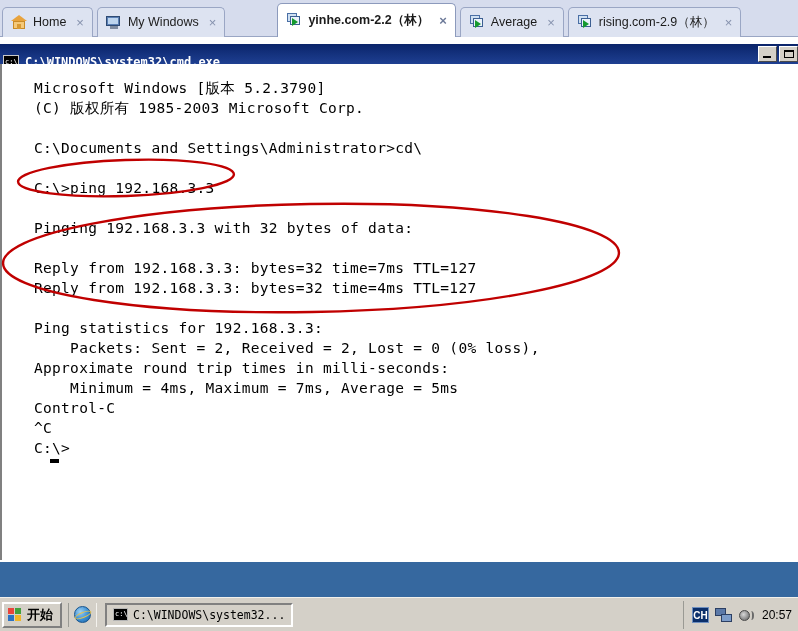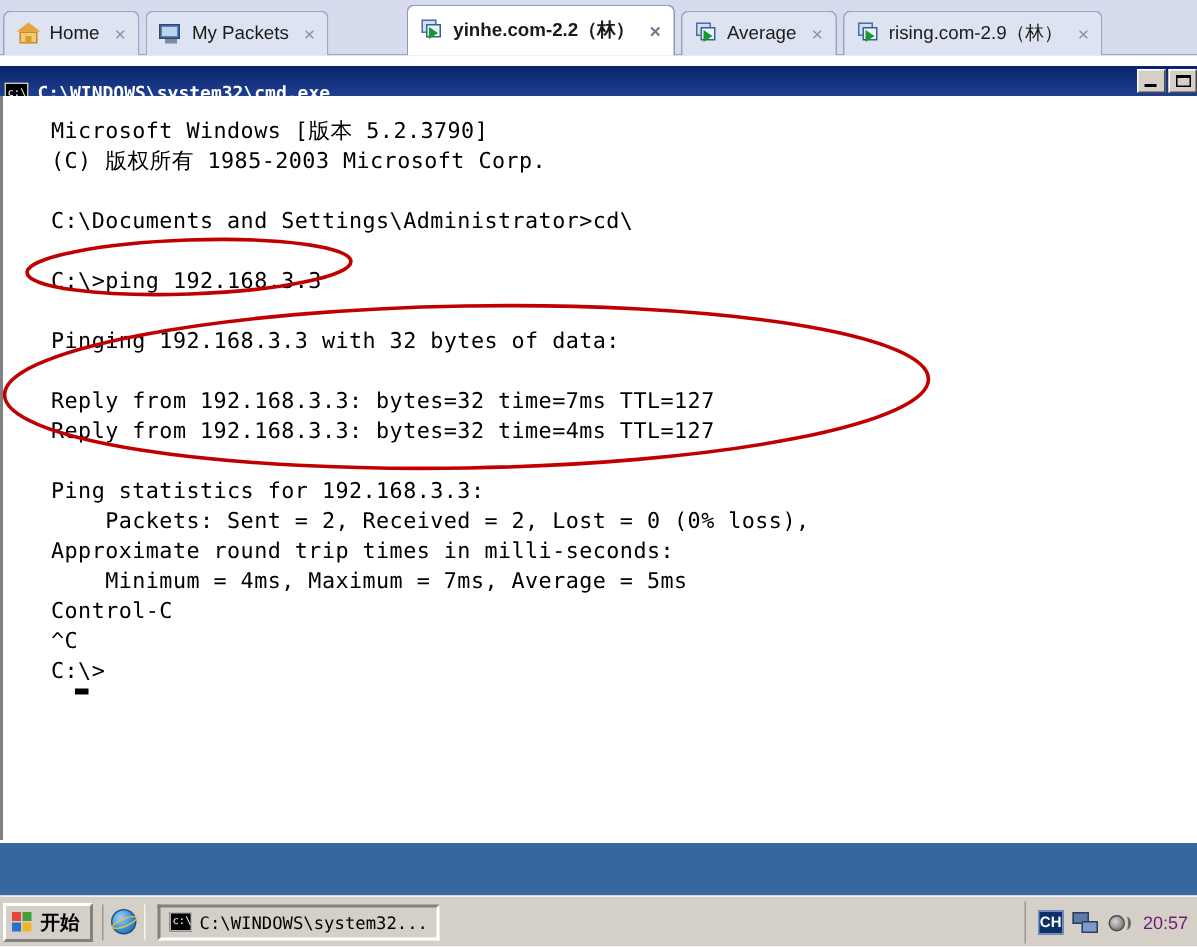--- a/index.html
+++ b/index.html
@@ -428,21 +428,21 @@
   }
   .tray-vol .wv {
     position: absolute; left: 10px; top: 3px;
     width: 6px; height: 9px;
     border-right: 2px solid #6a6a6a;
     border-radius: 0 50% 50% 0;
     box-sizing: border-box;
   }
   #clock {
     font-size: 12px;
-    color: #701a75;
+    color: #000000;
     font-family: "Liberation Sans", sans-serif;
     padding-left: 2px;
     white-space: nowrap;
   }
 </style>
 </head>
 <body>
 
 <div id="screen">
 
@@ -458,21 +458,21 @@
         <span class="tab-label">Home</span>
         <span class="tab-close">×</span>
       </div>
 
       <div class="tab">
         <span class="ticon icon-computer">
           <span class="mon"></span>
             <span class="scr"></span>
             <span class="base"></span>
         </span>
-        <span class="tab-label">My Packets</span>
+        <span class="tab-label">My Windows</span>
         <span class="tab-close">×</span>
       </div>
 
       <div class="tab active">
         <span class="ticon icon-remote">
           <span class="back"></span>
             <span class="front"></span>
             <span class="play"></span>
         </span>
         <span class="tab-label">yinhe.com-2.2（林）</span>

